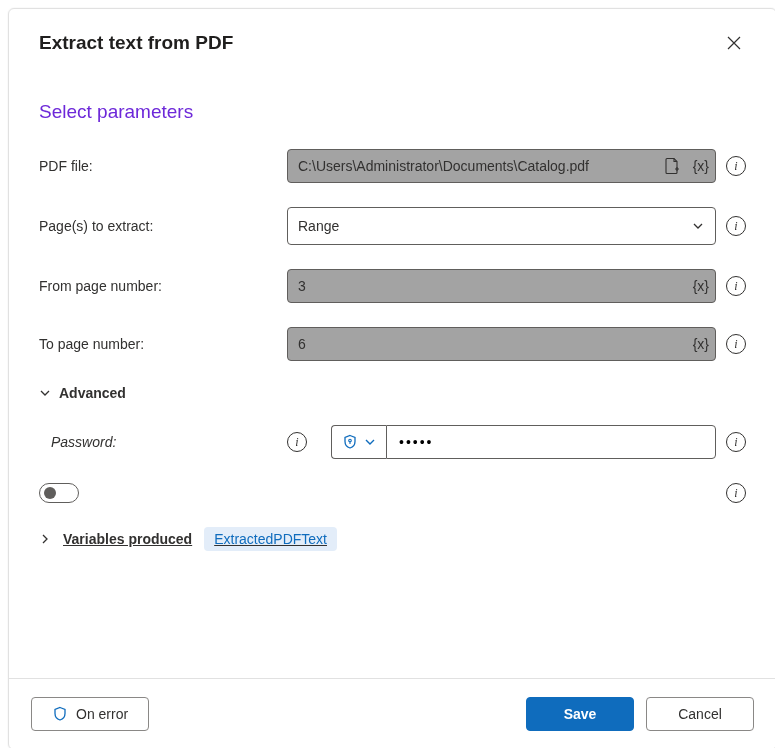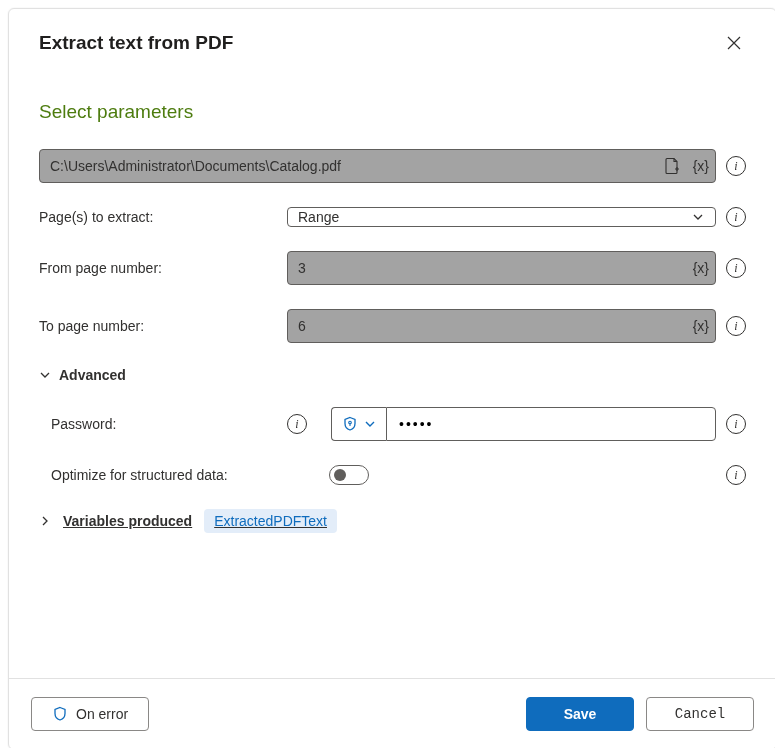--- a/index.html
+++ b/index.html
@@ -61,36 +61,36 @@
     text-decoration: underline;
   }
   .content {
     padding: 22px 30px 10px 30px;
     flex: 1 1 auto;
     overflow: auto;
   }
   .section-title {
     font-size: 19px;
     font-weight: 400;
-    color: #4d7c0f;
+    color: #6d28d9;
     margin: 6px 0 26px 0;
   }
   .row {
     display: flex;
     align-items: center;
     margin-bottom: 24px;
     gap: 10px;
   }
   .row .label {
     width: 238px;
     font-size: 14px;
     color: #323130;
     flex-shrink: 0;
   }
-  .row .label.indent { padding-left: 12px; }
+  .row .label.indent { padding-left: 12px; font-style: italic; }
   .field-wrap {
     flex: 1 1 auto;
     display: flex;
     align-items: center;
     gap: 10px;
   }
   .input-group {
     display: flex;
     align-items: stretch;
     border: 1px solid #605e5c;
@@ -142,21 +142,21 @@
     cursor: pointer;
     flex-shrink: 0;
     background: #fff;
   }
   .select-group {
     display: flex;
     align-items: center;
     justify-content: space-between;
     border: 1px solid #605e5c;
     border-radius: 4px;
-    height: 20px;
+    height: 38px;
     flex: 1 1 auto;
     padding: 0 10px;
     cursor: pointer;
     background: #fff;
   }
   .select-group .chev {
     display: flex;
     align-items: center;
   }
   .expander {
@@ -243,21 +243,21 @@
     font-family: inherit;
     display: flex;
     align-items: center;
     justify-content: center;
     cursor: pointer;
     padding: 0 20px;
     background: #fff;
   }
   .btn-outline { border: 1px solid #8a8886; color: #323130; gap: 8px; }
   .btn-primary { border: 1px solid #0f6cbd; background: #0f6cbd; color: #fff; font-weight: 600; min-width: 108px; }
-  .btn-default { border: 1px solid #8a8886; color: #323130; min-width: 108px; font-family: Liberation Mono, monospace; }
+  .btn-default { border: 1px solid #8a8886; color: #323130; min-width: 108px; }
   .spacer { flex: 1 1 auto; }
   .adv-label-wrap { display:flex; align-items:center; gap:8px; }
 </style>
 </head>
 <body>
 
 <div class="dialog">
 
   <div class="header">
     <h1>Extract text from PDF</h1>
@@ -266,20 +266,21 @@
           <path d="M1 1 L13 13 M13 1 L1 13" stroke="#323130" stroke-width="1.2" fill="none"></path>
         </svg>
     </button>
   </div>
 
 
   <div class="content">
     <div class="section-title">Select parameters</div>
 
     <div class="row">
+      <div class="label">PDF file:</div>
       <div class="field-wrap">
         <div class="input-group">
           <input type="text" value="C:\Users\Administrator\Documents\Catalog.pdf" style="">
           <span class="input-adorn">
             <svg width="18" height="18" viewBox="0 0 18 18" fill="none">
                 <path d="M4 1.5 h7 l3 3 v11 a1 1 0 0 1 -1 1 h-9 a1 1 0 0 1 -1 -1 v-13 a1 1 0 0 1 1 -1 z" stroke="#323130" stroke-width="1.1"></path>
                 <path d="M11 1.5 v3 h3" stroke="#323130" stroke-width="1.1"></path>
                 <path d="M12 12 h4 M14 10 v4" stroke="#323130" stroke-width="1.1"></path>
               </svg>
           </span>
@@ -348,21 +349,20 @@
           <svg width="12" height="12" viewBox="0 0 12 12">
               <path d="M2 4 l4 4 l4 -4" stroke="#0f6cbd" stroke-width="1.4" fill="none"></path>
             </svg>
         </div>
         <input class="pwd-input" type="text" value="•••••" style="">
       </div>
       <div class="info-btn">i</div>
     </div>
 
     <div class="row">
-      <div class="label indent" style="width:280px;">Optimize for structured data:</div>
       <div class="toggle">
         <div class="knob"></div>
       </div>
       <div class="spacer"></div>
       <div class="info-btn">i</div>
     </div>
 
     <div class="vars-row">
       <svg width="12" height="12" viewBox="0 0 12 12">
           <path d="M4 2 l4 4 l-4 4" stroke="#323130" stroke-width="1.3" fill="none"></path>

